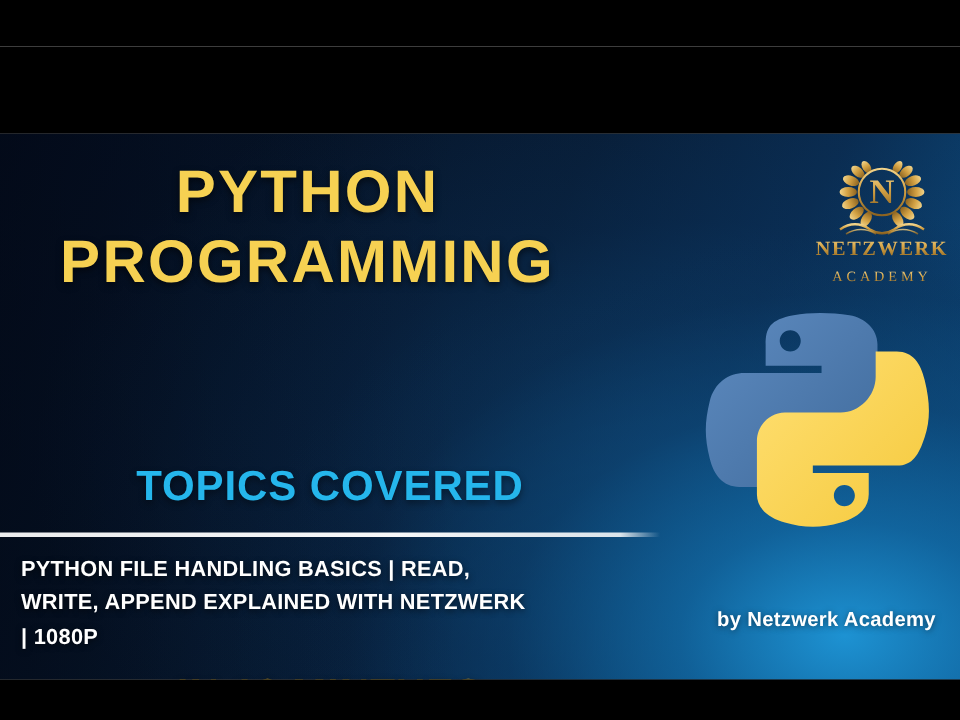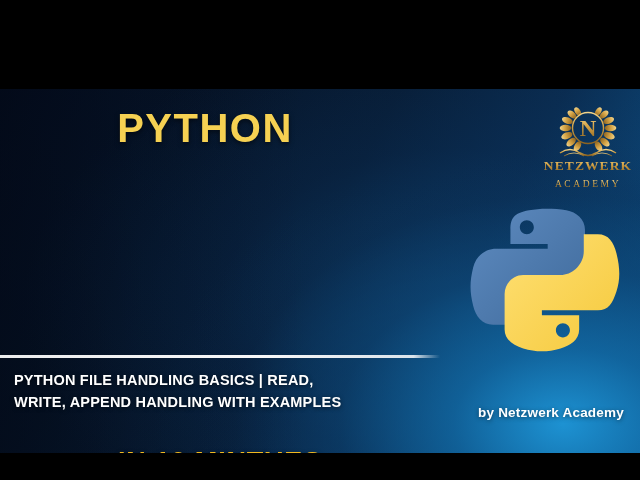--- a/index.html
+++ b/index.html
@@ -187,28 +187,31 @@
 <body>
 
 <div id="thumbnail">
 
   <div class="letterbox top"></div>
 
   <div id="board">
 
     <div class="layer" id="title-block">
       <div class="title-line">PYTHON</div>
+      <div class="title-line">PROGRAMMING</div>
     </div>
 
+    <div class="layer" id="topics-heading">TOPICS COVERED</div>
 
     <div class="layer" id="divider"></div>
 
     <div class="layer" id="description">
       <div>PYTHON FILE HANDLING BASICS | READ,</div>
-      <div>WRITE, APPEND HANDLING WITH EXAMPLES</div>
+      <div>WRITE, APPEND EXPLAINED WITH NETZWERK</div>
+      <div>| 1080P</div>
     </div>
 
     <div class="layer" id="duration">IN 10 MINTUES</div>
 
     <div class="layer" id="byline">by Netzwerk Academy</div>
 
     <div class="layer" id="python-logo">
       <svg viewBox="0 0 110 110" xmlns="http://www.w3.org/2000/svg">
         <defs>
           <linearGradient id="pyBlue" x1="0" y1="0" x2="1" y2="1">

